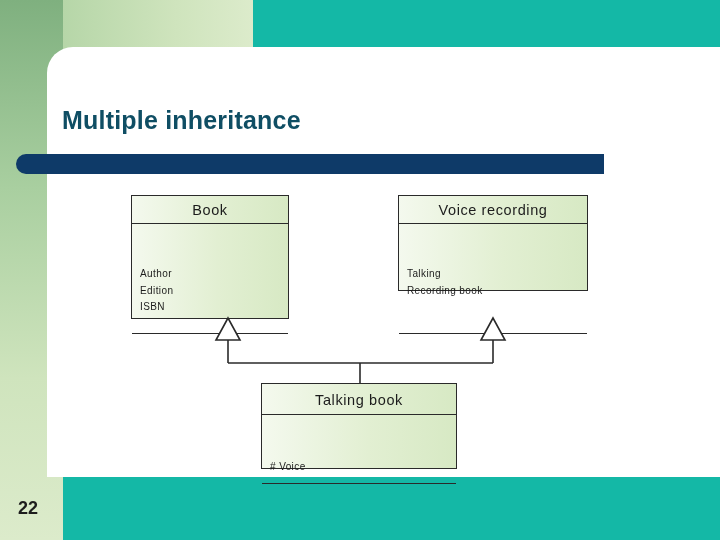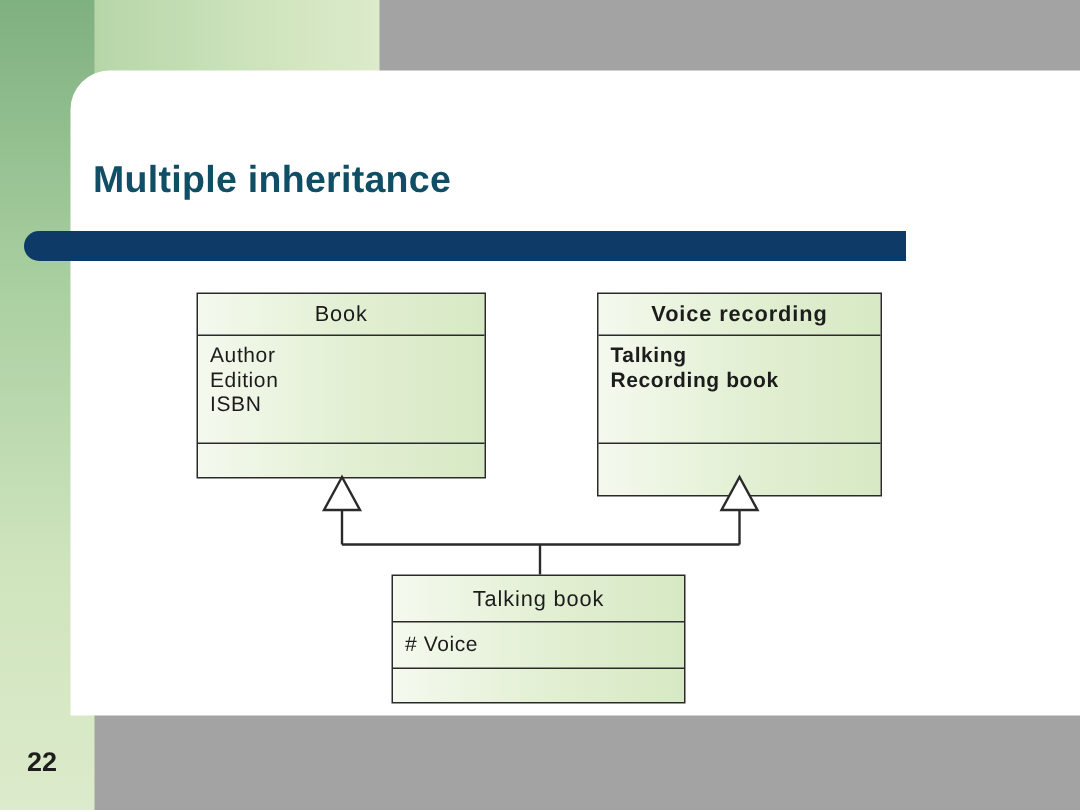--- a/index.html
+++ b/index.html
@@ -12,21 +12,21 @@
     height: 540px;
     font-family: "Liberation Sans", sans-serif;
     position: relative;
     overflow: hidden;
   }
 
   
   .slide {
     position: absolute;
     inset: 0;
-    background: #a3a3a3;
+    background: #14b8a6;
   }
   .left-band {
     position: absolute;
     left: 0;
     top: 0;
     width: 63px;
     height: 540px;
     background: linear-gradient(to bottom, #7fb07f 0%, #a9cfa0 35%, #cfe4bd 70%, #dcebcb 100%);
   }
   .top-band {
@@ -103,33 +103,34 @@
     border-bottom: none;
   }
   .uml-name {
     text-align: center;
     font-size: 14.5px;
     letter-spacing: 0.6px;
     height: 28px;
     line-height: 22px;
   }
   .uml-attrs {
-    font-size: 14px;
+    font-size: 10px;
     letter-spacing: 0.4px;
     line-height: 16.5px;
     padding-top: 4px;
     padding-bottom: 8px;
+    margin-top: 38px;
   }
   .uml-ops {
     height: 20px;
   }
 
   
-  #box-book        { left: 131px; top: 195px; width: 193px; height: 124px; }
-  #box-voice       { left: 398px; top: 195px; width: 190px; height: 136px; font-weight: bold; }
+  #box-book        { left: 131px; top: 195px; width: 158px; height: 124px; }
+  #box-voice       { left: 398px; top: 195px; width: 190px; height: 96px; }
   #box-talking     { left: 261px; top: 383px; width: 196px; height: 86px; }
 
   #box-book .uml-attrs      { height: 72px; }
   #box-voice .uml-attrs     { height: 72px; }
   #box-talking .uml-attrs   { height: 31px; padding-top: 6px; }
   #box-talking .uml-name    { height: 31px; line-height: 26px; }
 
   .svg-layer {
     position: absolute;
     left: 0;

